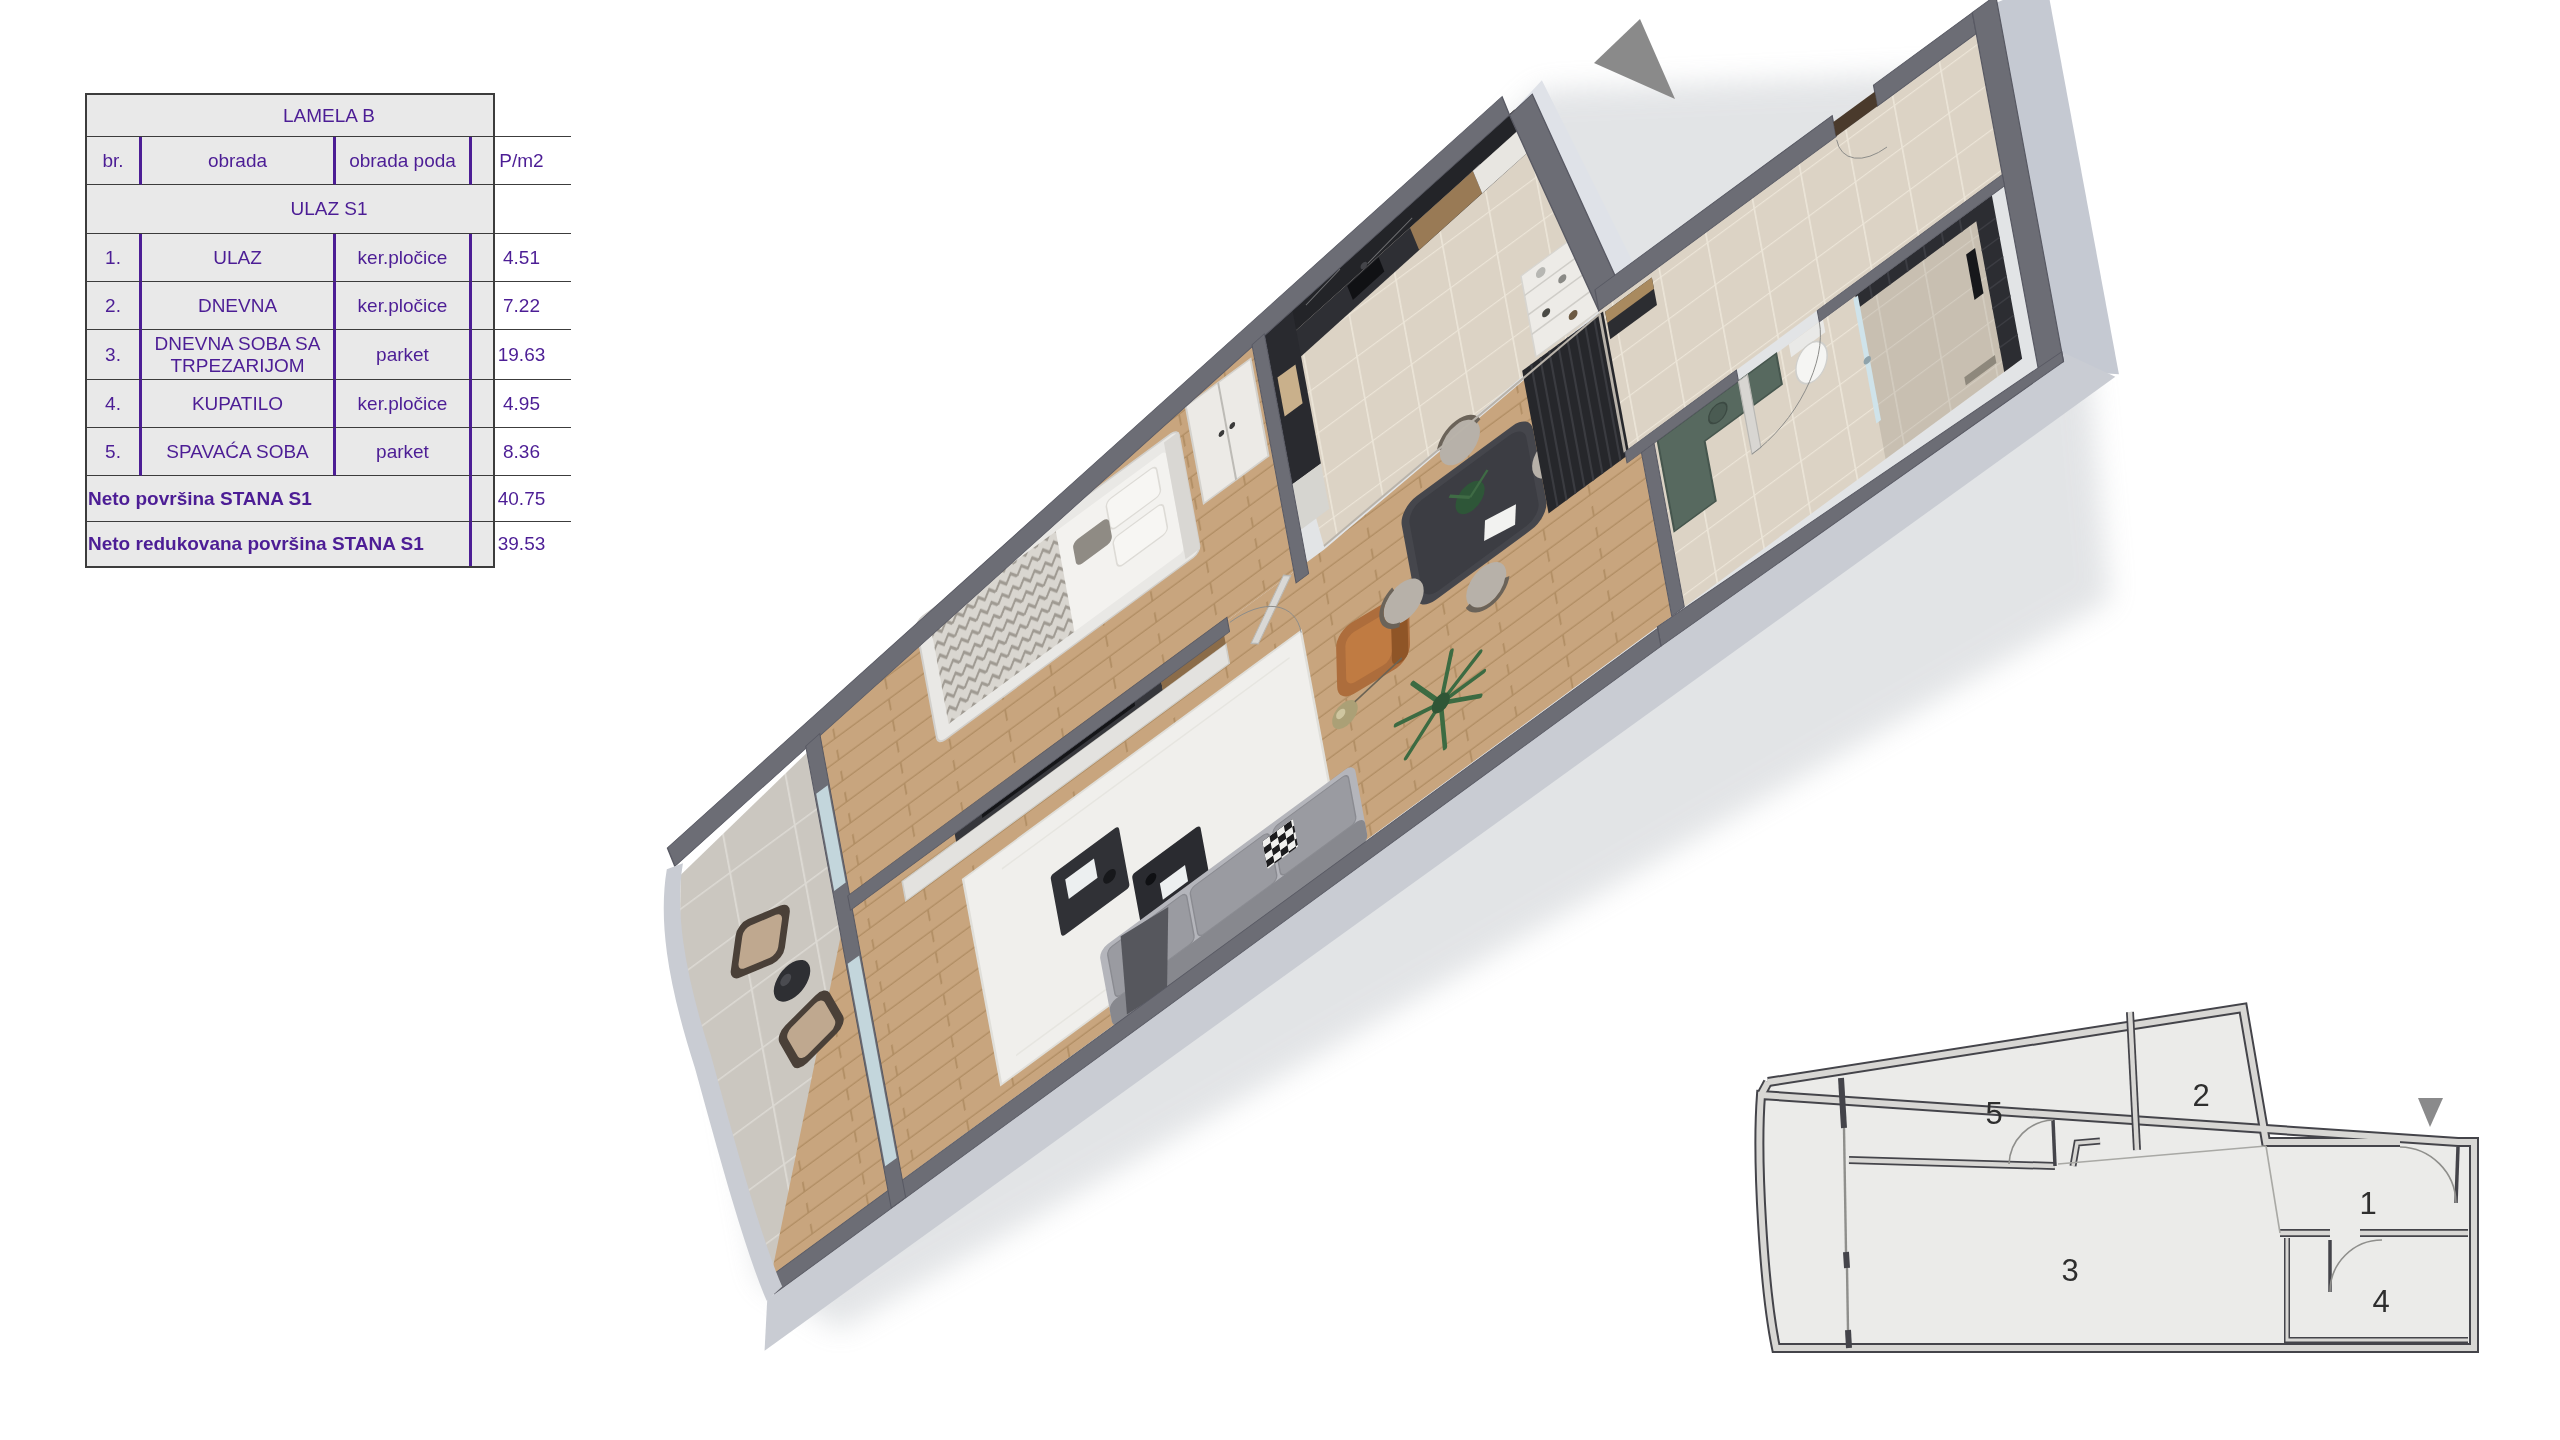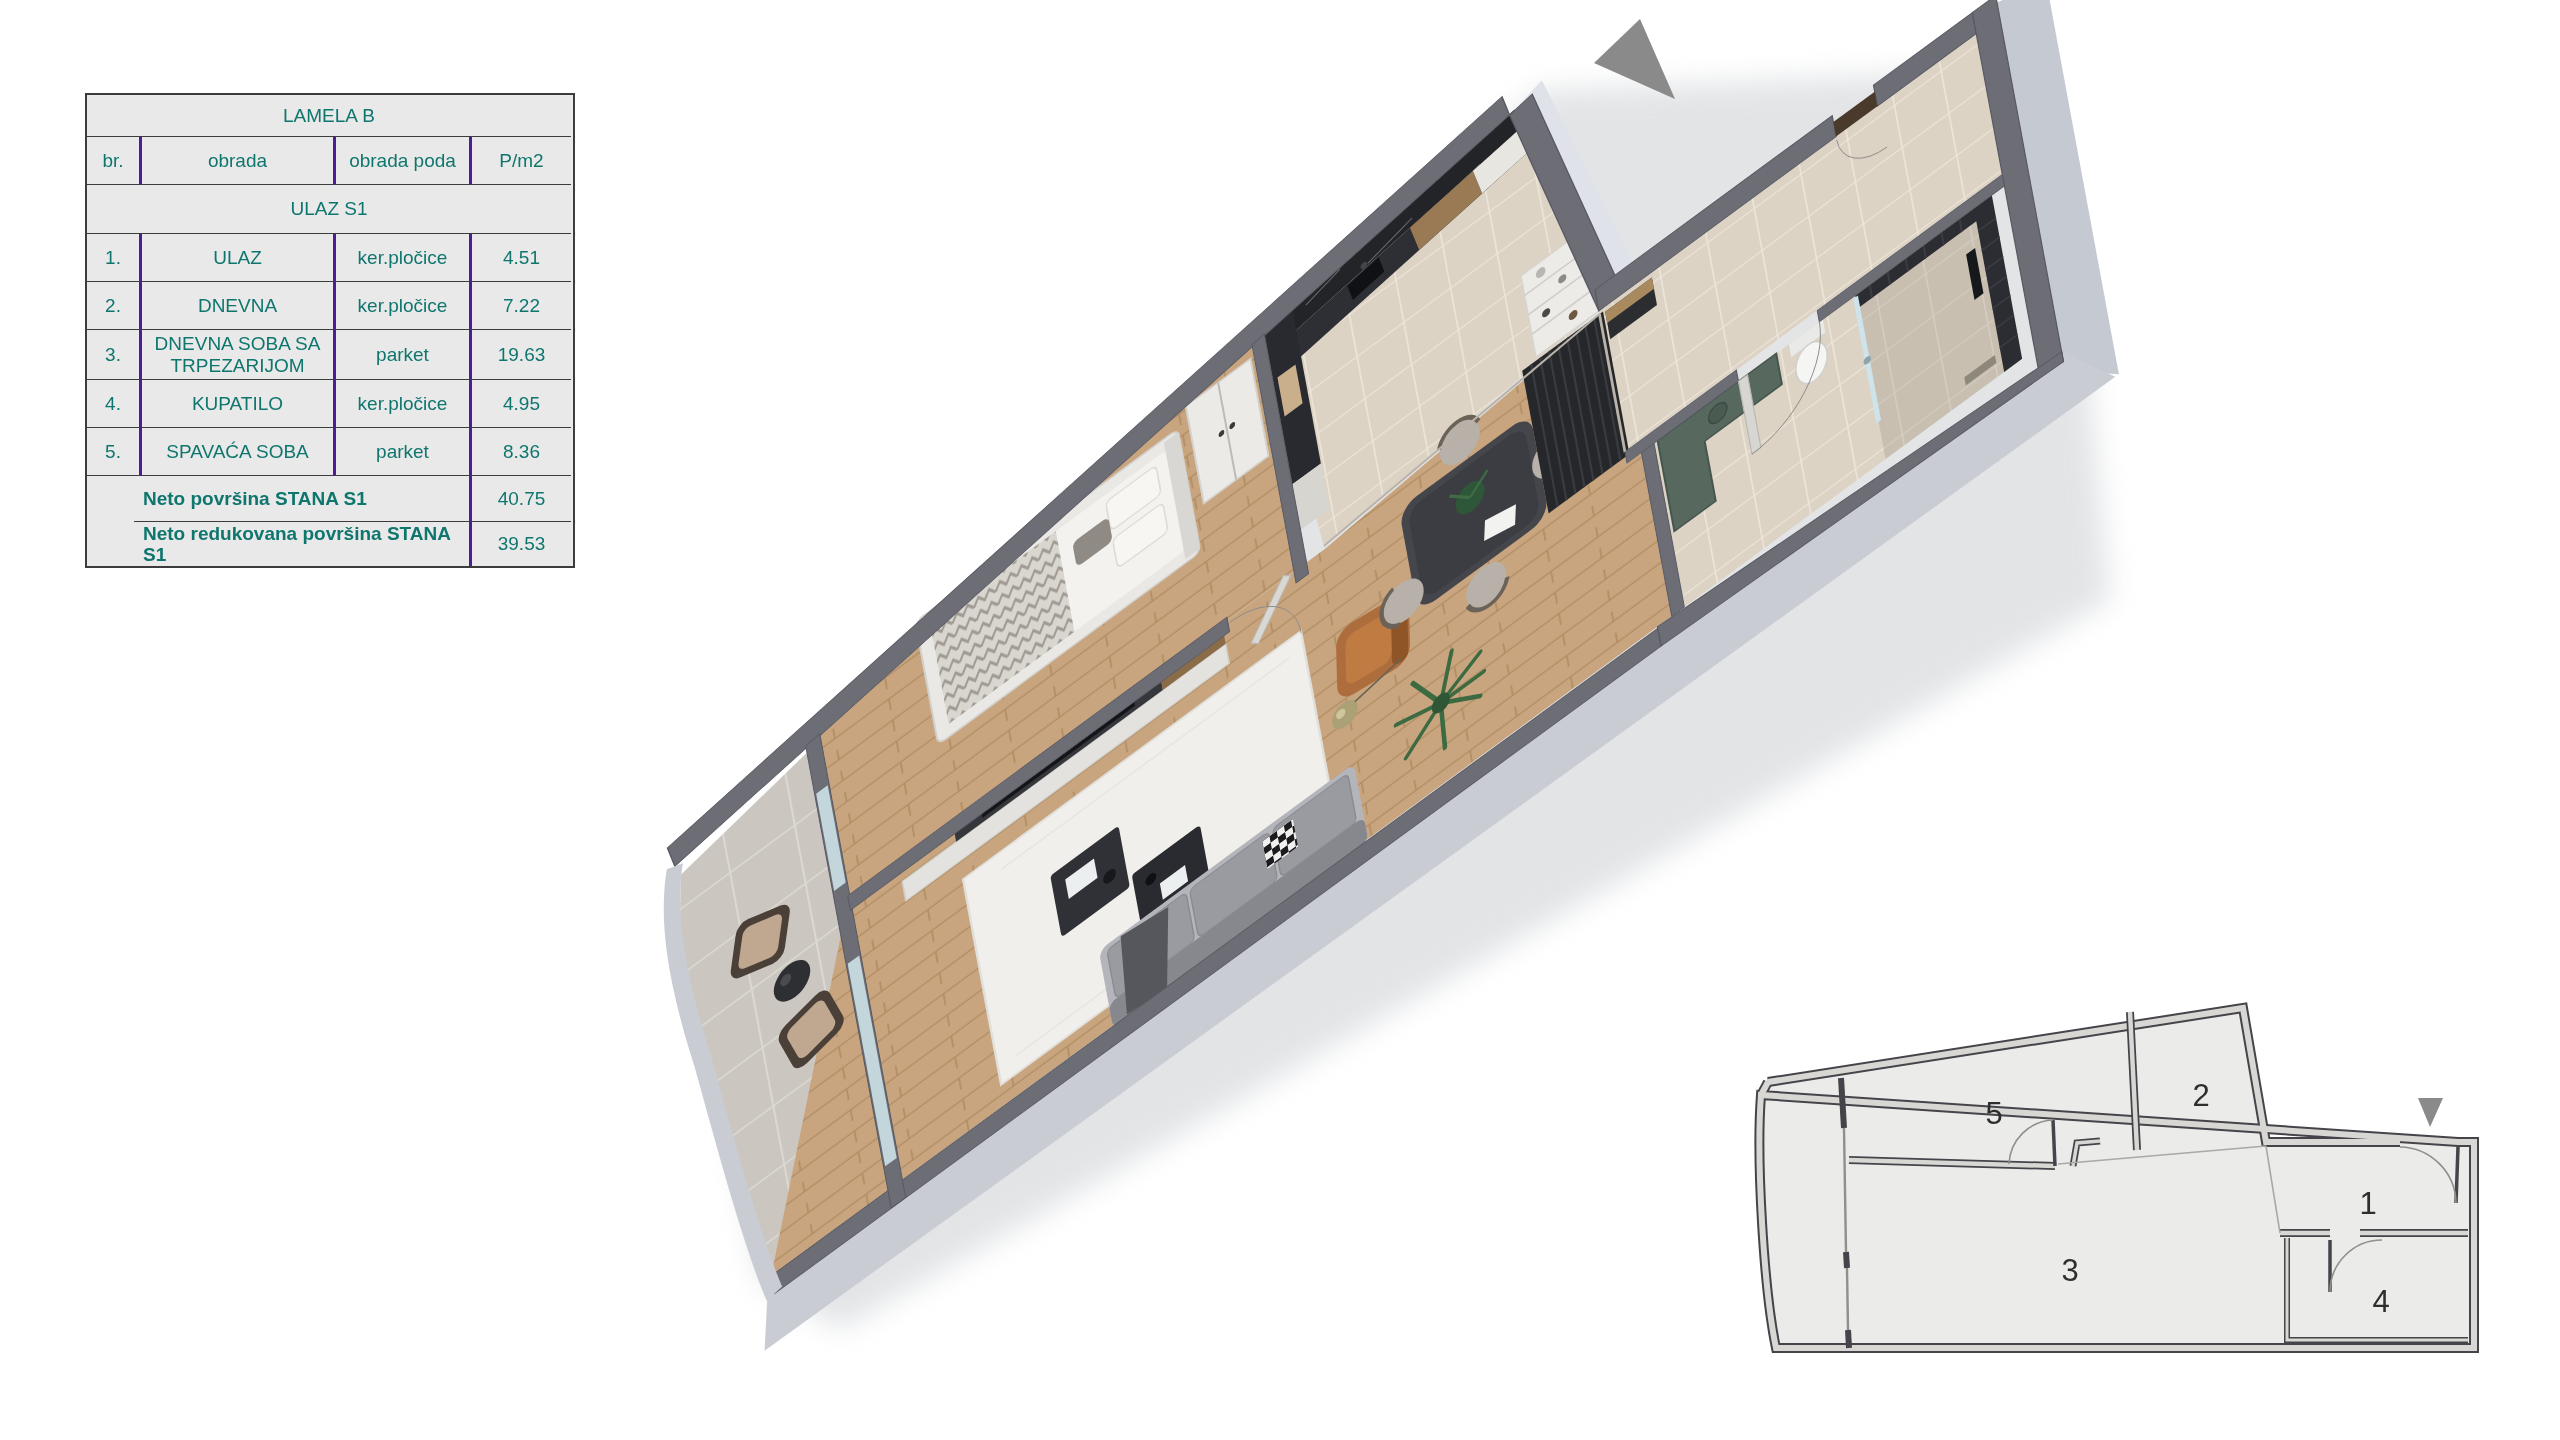--- a/index.html
+++ b/index.html
@@ -1,29 +1,29 @@
 <!DOCTYPE html>
 <html><head>
 <meta charset="utf-8">
 <style>
   html,body{margin:0;padding:0;background:#ffffff;}
   .page{position:relative;width:2560px;height:1440px;background:#ffffff;overflow:hidden;
         font-family:"Liberation Sans",sans-serif;}
   svg{display:block;}
   
-  .tbl{position:absolute;left:85px;top:93px;width:490px;background:#e9e9e9;
-       border:2px solid #3c3c3c;box-sizing:border-box;color:#0f766e;
+  .tbl{position:absolute;left:85px;top:93px;width:410px;background:#e9e9e9;
+       border:2px solid #3c3c3c;box-sizing:border-box;color:#4c1d95;
        display:grid;grid-template-columns:55px 194px 136px 99px;
        grid-template-rows:42px 48px 49px 48px 48px 50px 48px 48px 46px 44px;}
   .tbl .c{border-right:3px solid #4c1d95;border-bottom:1px solid #3c3c3c;
        display:flex;align-items:center;justify-content:center;text-align:center;
        font-size:19px;line-height:1.12;padding:1px 3px;box-sizing:border-box;}
   .tbl .last{border-right:none;}
   .tbl .span4{grid-column:1/5;}
-  .tbl .span3{grid-column:1/4;justify-content:flex-start;font-weight:bold;padding-left:9px;text-align:left;margin-left:47px;}
+  .tbl .span3{grid-column:1/4;justify-content:flex-start;font-weight:bold;padding-left:1px;text-align:left;}
   .tbl .nb{border-bottom:none;}
 </style>
 </head>
 <body>
 
 <div class="page">
 
   <svg width="2560" height="1440" viewBox="0 0 2560 1440" style="position:absolute;left:0;top:0">
     <defs>
       <pattern id="wood" patternUnits="userSpaceOnUse" width="56" height="13">

